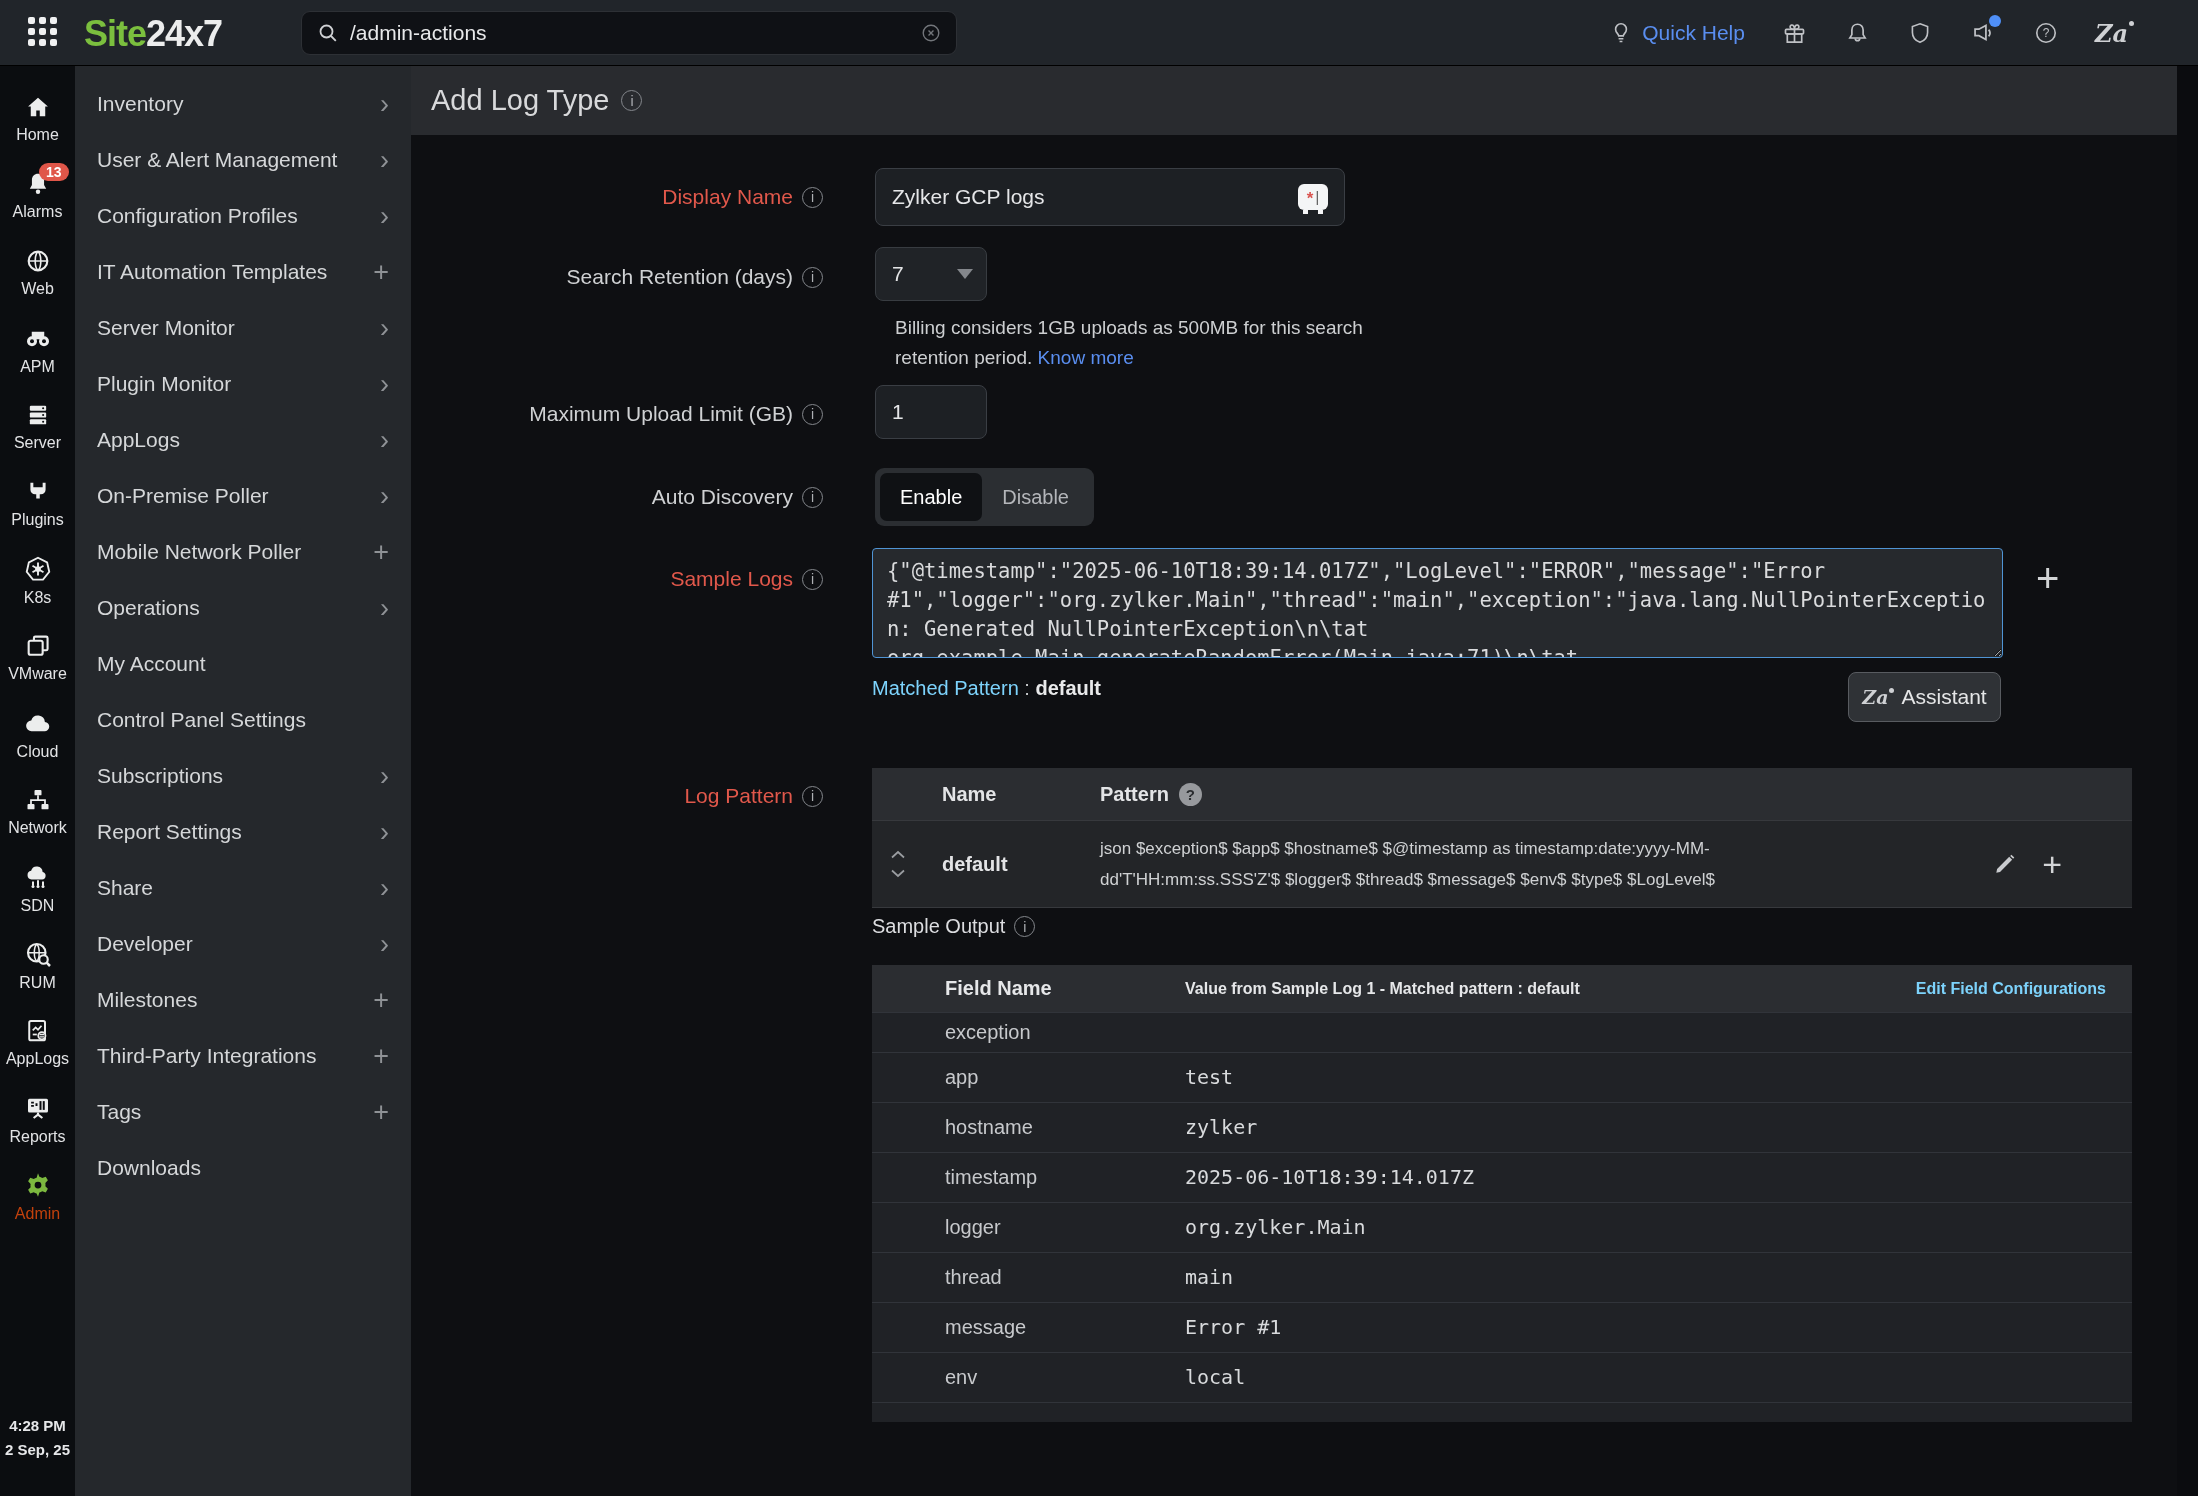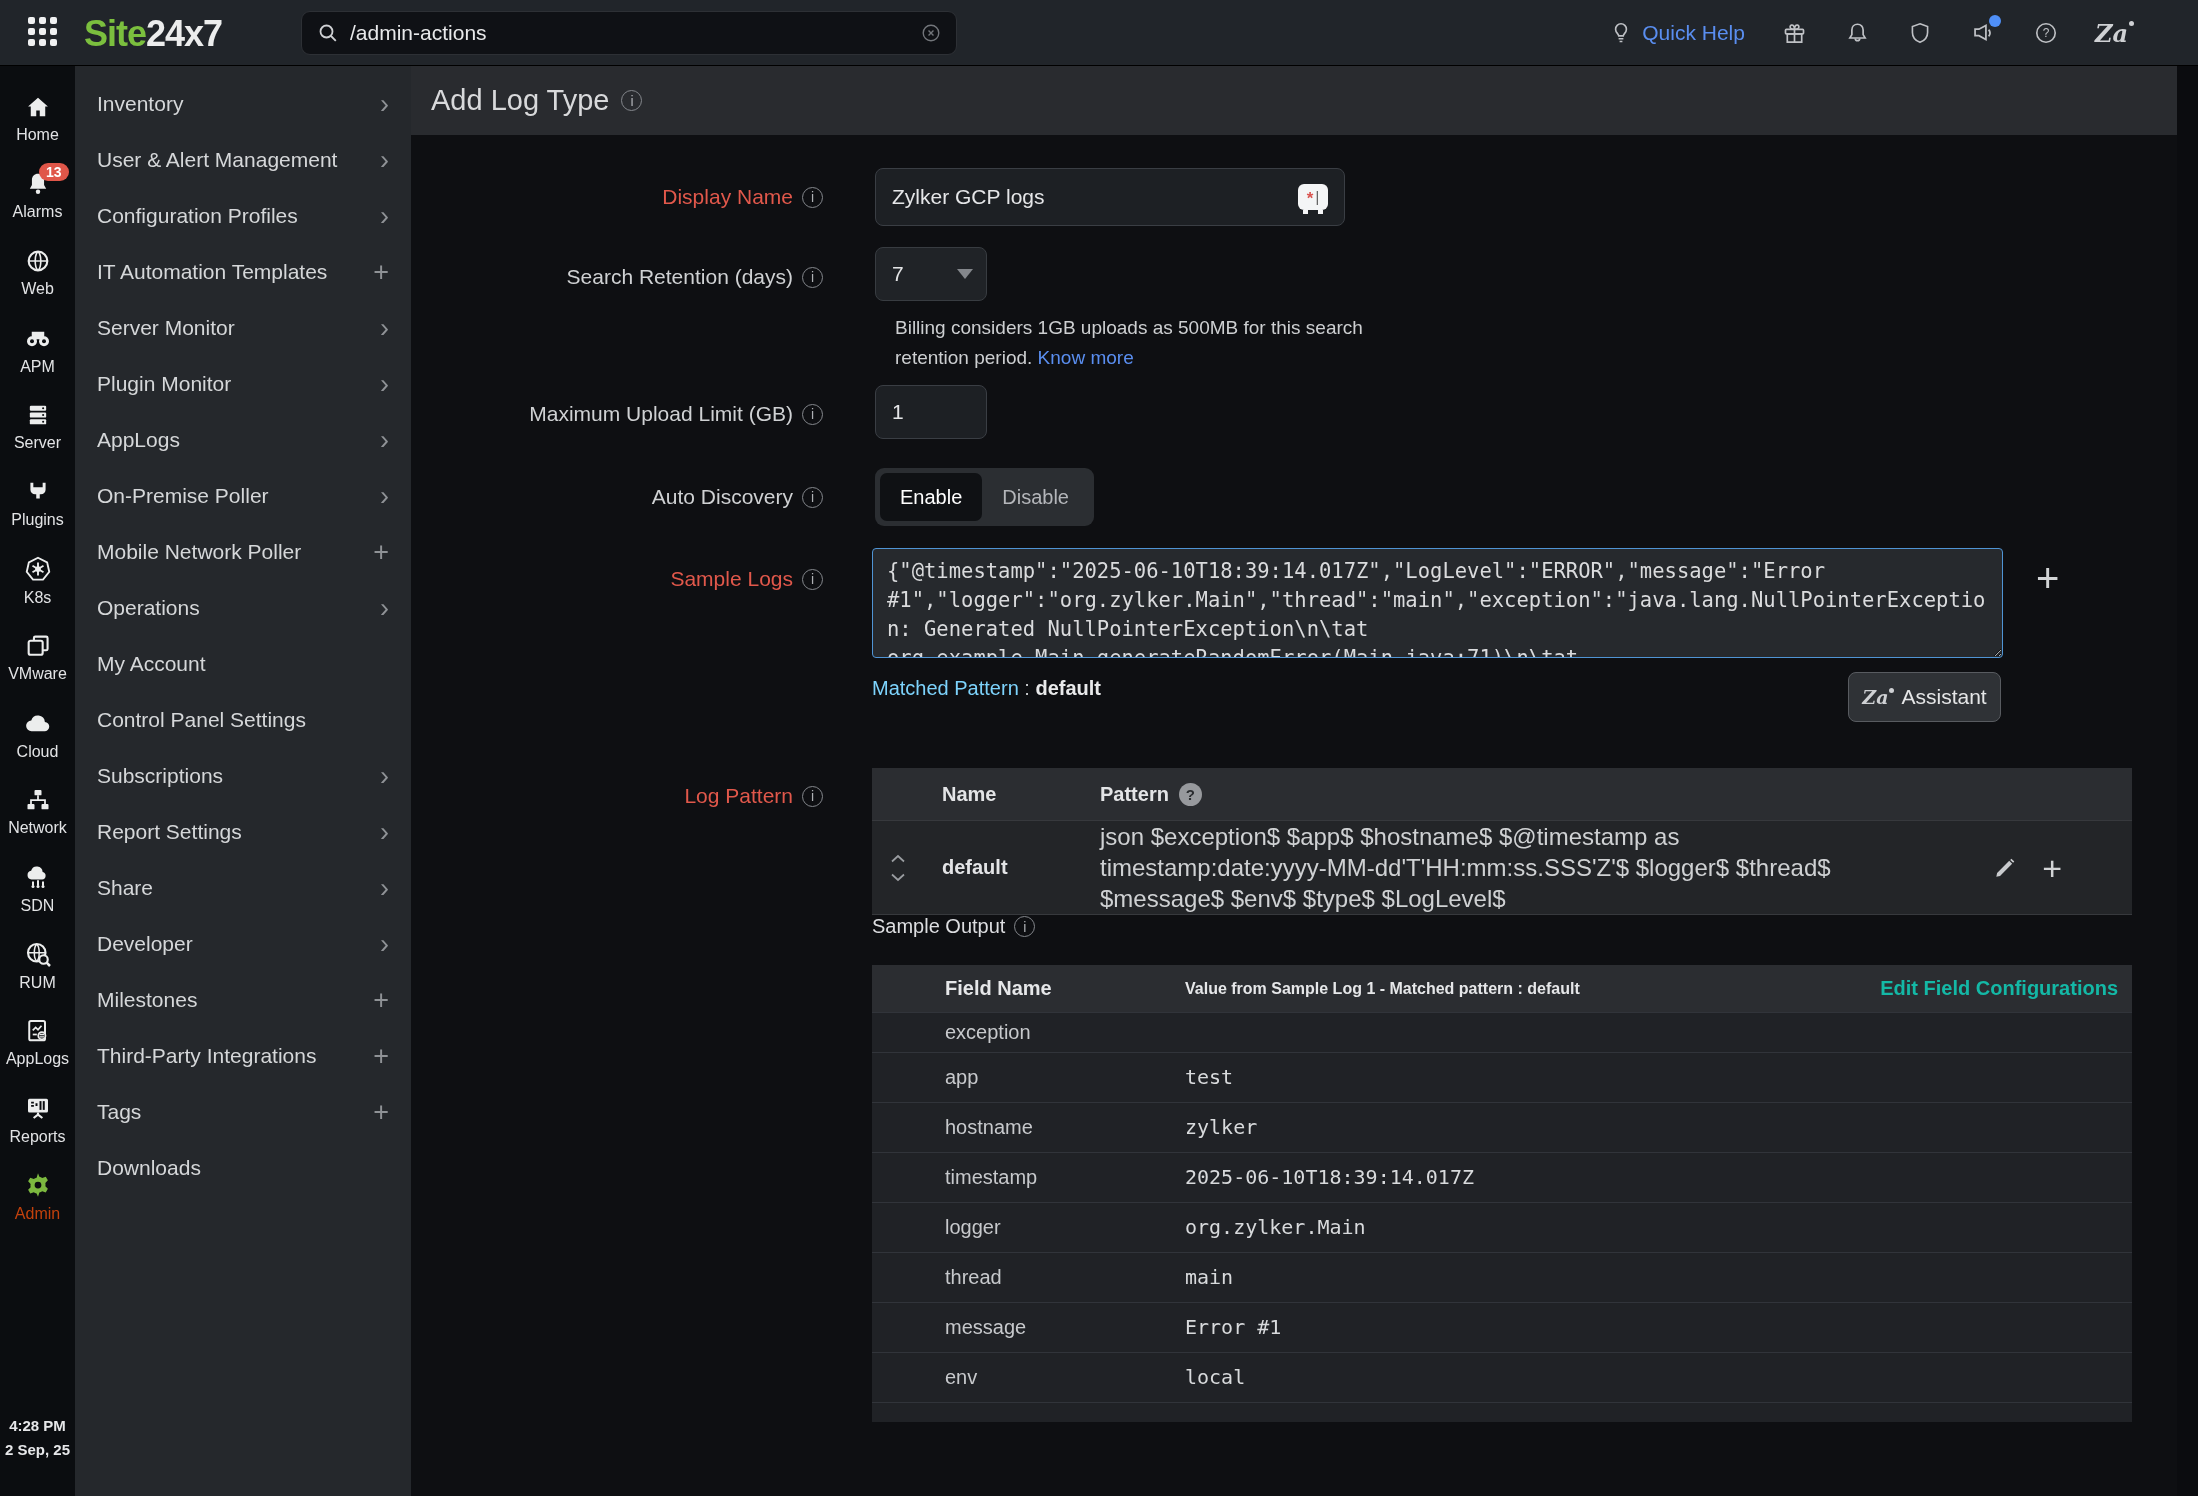--- a/index.html
+++ b/index.html
@@ -128,34 +128,34 @@
   .pt-head .h-name { margin-left:70px; width:158px; font-weight:bold; font-size:20px; color:#e3e4e6; }
   .pt-head .h-pat { font-weight:bold; font-size:20px; color:#e3e4e6; margin-right:10px; }
   .qbadge { width:23px; height:23px; border-radius:50%; background:#97999d; color:#2a2c2f;
             font-size:15px; font-weight:bold; display:inline-flex; align-items:center;
             justify-content:center; cursor:pointer; }
   .pt-row { background:#232528; border-top:1px solid #37393d; border-bottom:1px solid #37393d;
             display:flex; align-items:center; min-height:88px; position:relative; }
   .sorters { position:absolute; left:18px; display:flex; flex-direction:column; gap:10px; }
   .sorters svg { cursor:pointer; }
   .pt-rowname { margin-left:70px; width:158px; font-weight:bold; font-size:20px; color:#e3e4e6; }
-  .pt-pat { width:780px; font-size:24px; line-height:31px; color:#cfd1d3;
+  .pt-pat { width:780px; font-size:17px; line-height:31px; color:#cfd1d3;
             overflow-wrap:break-word; }
   .row-actions { position:absolute; right:70px; display:flex; align-items:center; gap:24px; }
   .row-actions .plus-btn { position:static; font-size:34px; }
 
   .so-label { position:absolute; left:461px; top:780px; display:flex; align-items:center;
               gap:9px; font-size:20px; color:#dcdde0; }
 
   
   .otable { position:absolute; left:461px; top:830px; width:1260px; background:#202226; }
   .ot-head { height:47px; background:#2b2d31; display:flex; align-items:center; }
   .ot-head .c1 { margin-left:73px; width:240px; font-weight:bold; font-size:20px; color:#e6e7e9; }
   .ot-head .c2 { flex:1; font-weight:bold; font-size:16px; color:#e6e7e9; }
-  .ot-edit { margin-right:14px; color:#14b8a6; font-size:20px; text-decoration:none;
+  .ot-edit { margin-right:26px; color:#7dd3fc; font-size:16px; text-decoration:none;
              font-weight:bold; cursor:pointer; }
   .ot-row { display:flex; border-top:1px solid #31343a; padding:8px 0; align-items:center; }
   .ot-row .c1 { margin-left:73px; width:240px; font-size:20px; color:#c7c9cc; flex:0 0 auto; }
   .ot-row .c2 { font-family:"DejaVu Sans Mono", monospace; font-size:20px; line-height:33px;
                 color:#d8dadc; max-width:900px; overflow-wrap:break-word; }
   .ot-row.sliver { height:20px; }
   svg { flex:0 0 auto; }
 </style>
 </head>
 <body>

